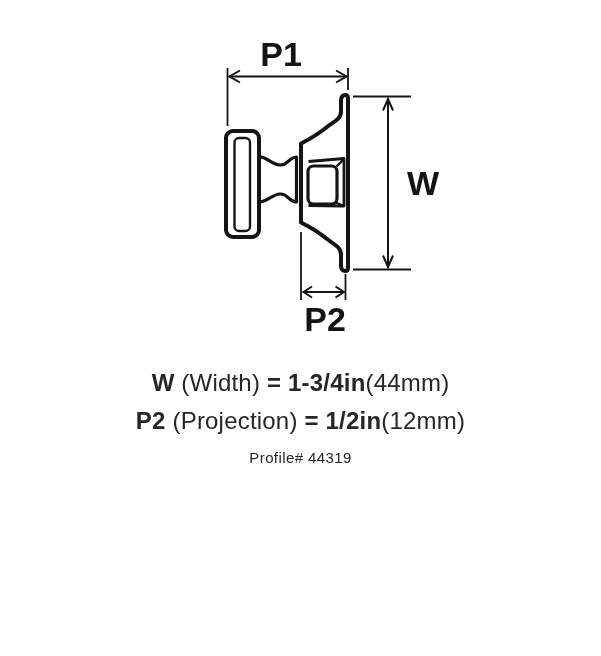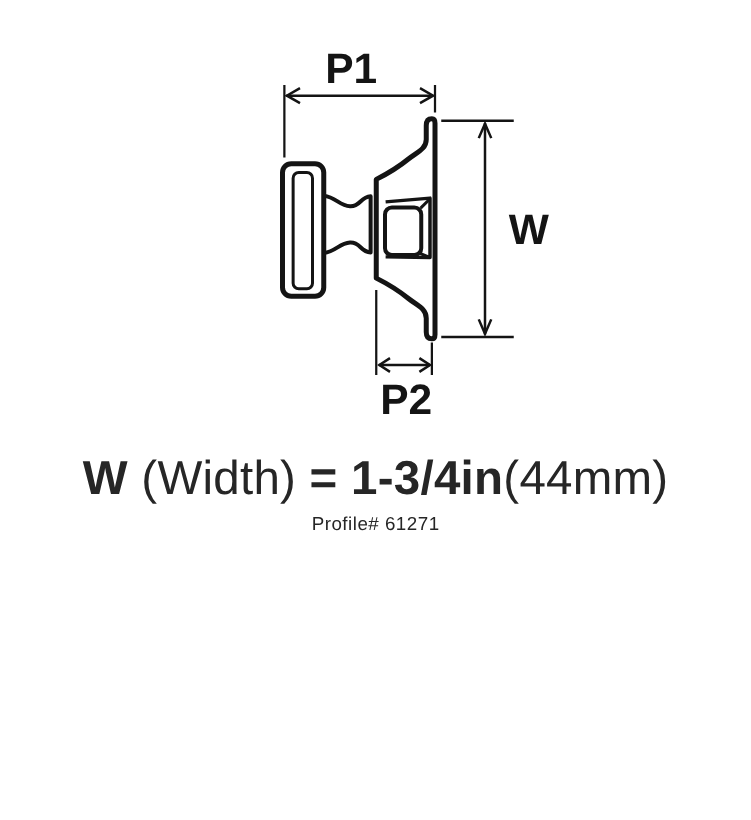--- a/index.html
+++ b/index.html
@@ -20,21 +20,21 @@
   }
   .figure svg text {
     font-family: "Liberation Sans", sans-serif;
     font-weight: 700;
     font-size: 34px;
     fill: currentColor;
   }
   .specs {
     margin-top: 16px;
     text-align: center;
-    font-size: 38px;
+    font-size: 24px;
     line-height: 38px;
     letter-spacing: 0.2px;
     color: var(--text, #262626);
   }
   .specs .b { font-weight: 700; }
   .specs .r { font-weight: 400; }
   .profile {
     margin-top: 9px;
     text-align: center;
     font-size: 15px;
@@ -100,15 +100,21 @@
   </svg>
 </div>
 
 <div class="specs">
   <div class="spec-line">
     <span class="b">W</span>
     <span class="r">(Width)</span>
     <span class="b">=</span>
     <span class="b">1-3/4in</span><span class="r">(44mm)</span>
   </div>
+  <div class="spec-line">
+    <span class="b">P2</span>
+    <span class="r">(Projection)</span>
+    <span class="b">=</span>
+    <span class="b">1/2in</span><span class="r">(12mm)</span>
+  </div>
 </div>
 
-<div class="profile">Profile# 61271</div>
+<div class="profile">Profile# 44319</div>
 
 </body></html>

